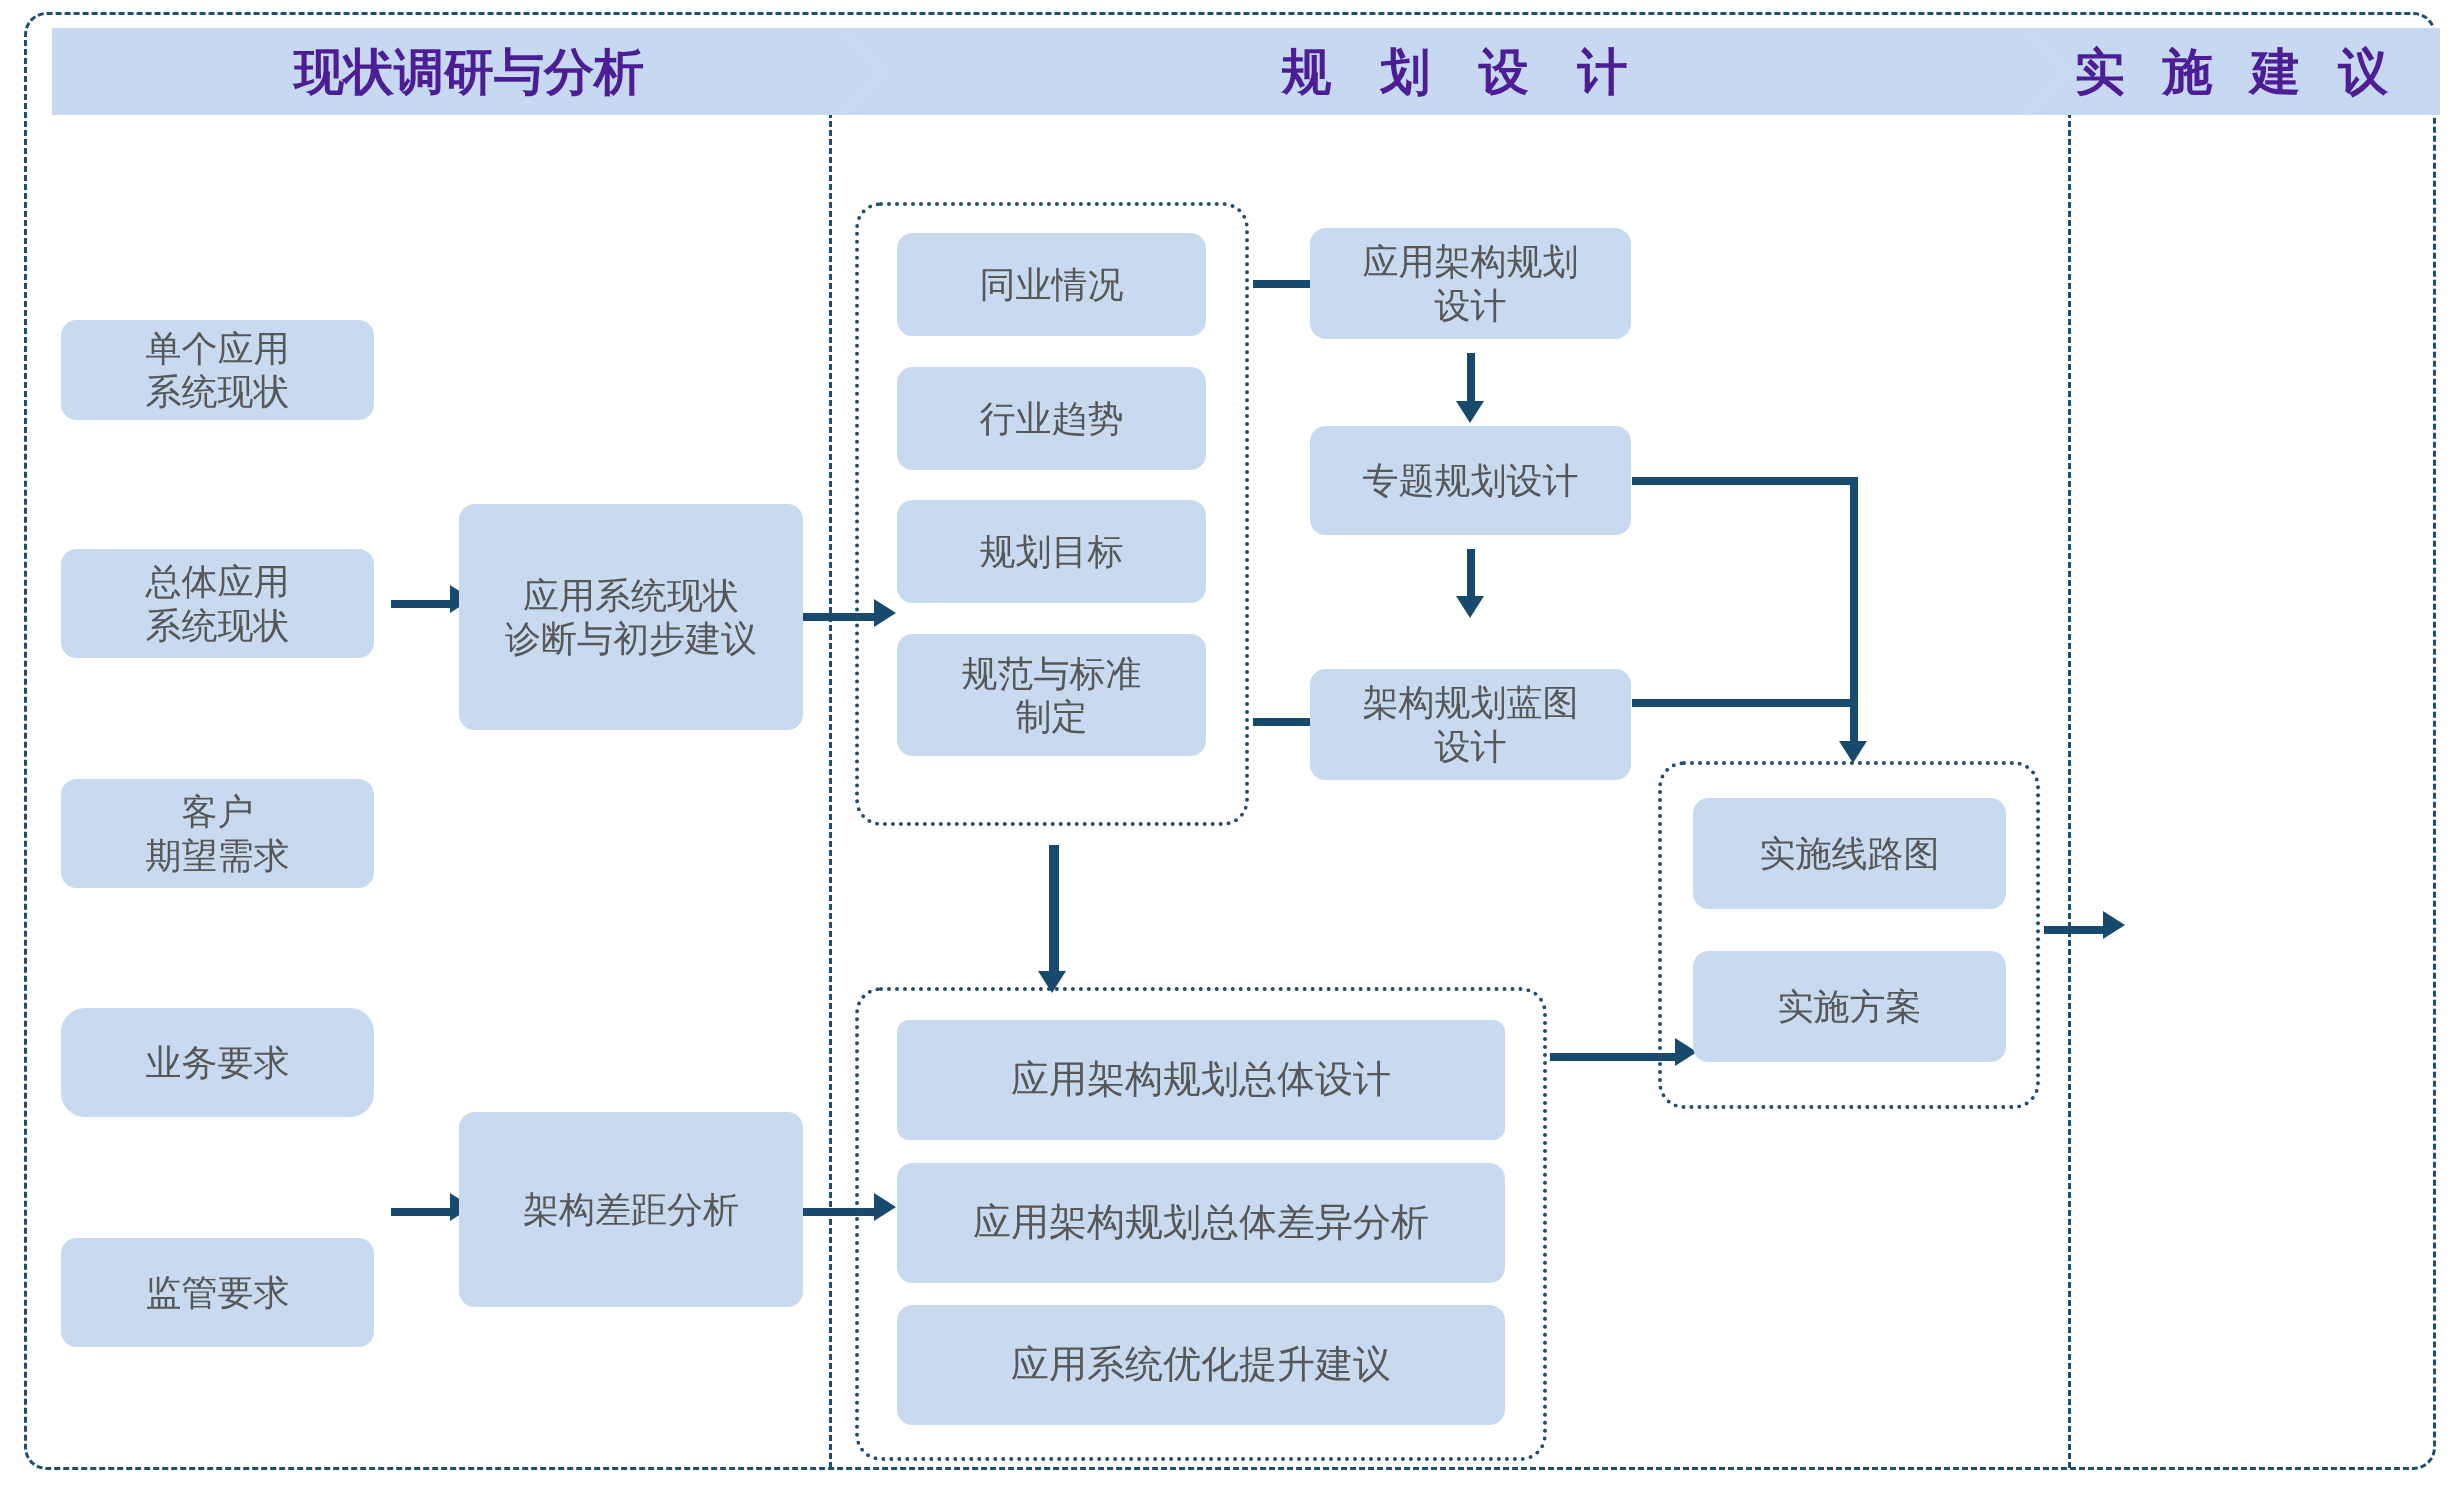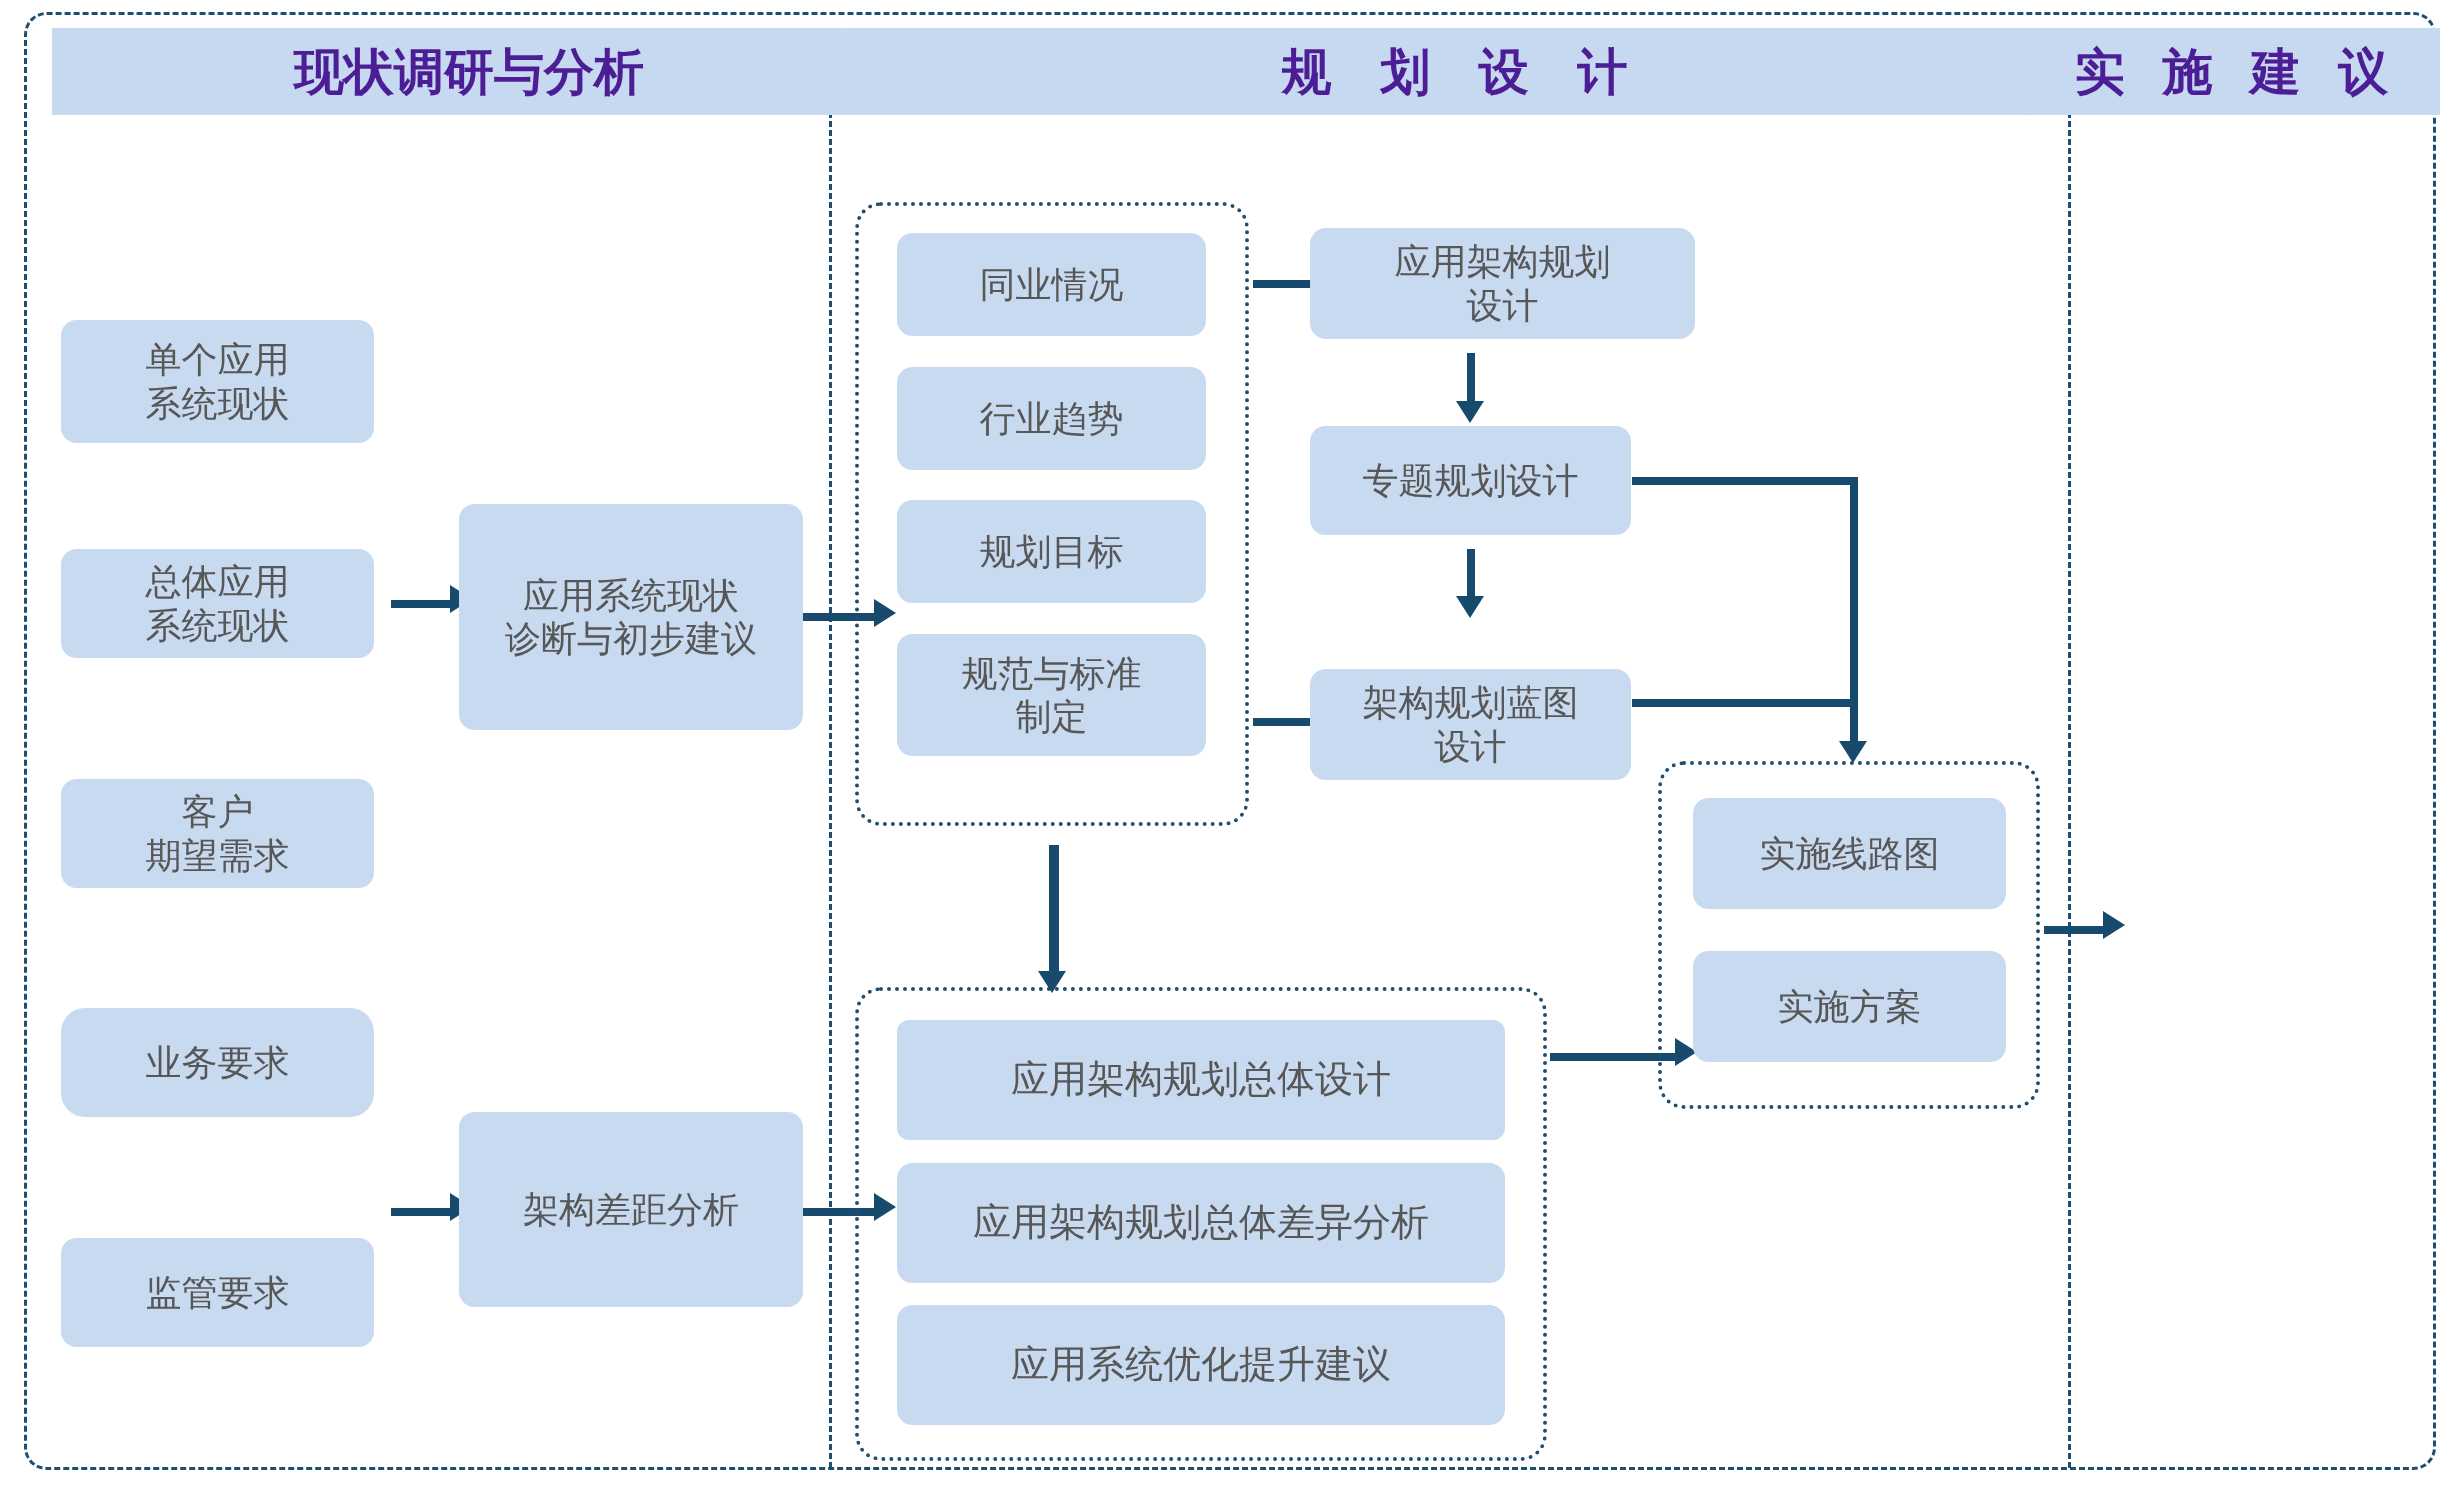--- a/index.html
+++ b/index.html
@@ -142,21 +142,21 @@
   <div class="banner b1">
     <span class="banner-label">现状调研与分析</span>
   </div>
   <div class="banner b2">
     <span class="banner-label">规 划 设 计</span>
   </div>
   <div class="banner b3">
     <span class="banner-label">实 施 建 议</span>
   </div>
 
-  <div class="node" style="left:61px; top:320px; width:313px; height:123px;">单个应用
+  <div class="node" style="left:61px; top:320px; width:313px; height:100px;">单个应用
 系统现状</div>
 
   <div class="node" style="left:61px; top:549px; width:313px; height:109px;">总体应用
 系统现状</div>
 
   <div class="node" style="left:61px; top:779px; width:313px; height:109px;">客户
 期望需求</div>
 
   <div class="node" style="left:61px; top:1008px; width:313px; height:109px;border-radius:24px;">业务要求</div>
 
@@ -192,21 +192,21 @@
 
   <div class="conn h" style="left:1253px; top:280px; width:57px;"></div>
   <div class="arrowhead right" style="left:1310px; top:265px;"></div>
 
   <div class="conn h" style="left:1253px; top:718px; width:57px;"></div>
   <div class="arrowhead right" style="left:1310px; top:703px;"></div>
 
   <div class="conn v" style="left:1049px; top:845px; width:9.6px; height:130px;"></div>
   <div class="arrowhead down" style="left:1038px; top:971px;"></div>
 
-  <div class="node" style="left:1310px; top:228px; width:385px; height:111px;border-radius:16px;">应用架构规划
+  <div class="node" style="left:1310px; top:228px; width:321px; height:111px;border-radius:16px;">应用架构规划
 设计</div>
 
   <div class="conn v" style="left:1467px; top:353px; height:52px;"></div>
   <div class="arrowhead down" style="left:1456px; top:401px;"></div>
 
   <div class="node" style="left:1310px; top:426px; width:321px; height:109px;">专题规划设计</div>
 
   <div class="conn v" style="left:1467px; top:549px; height:50px;"></div>
   <div class="arrowhead down" style="left:1456px; top:596px;"></div>
 

